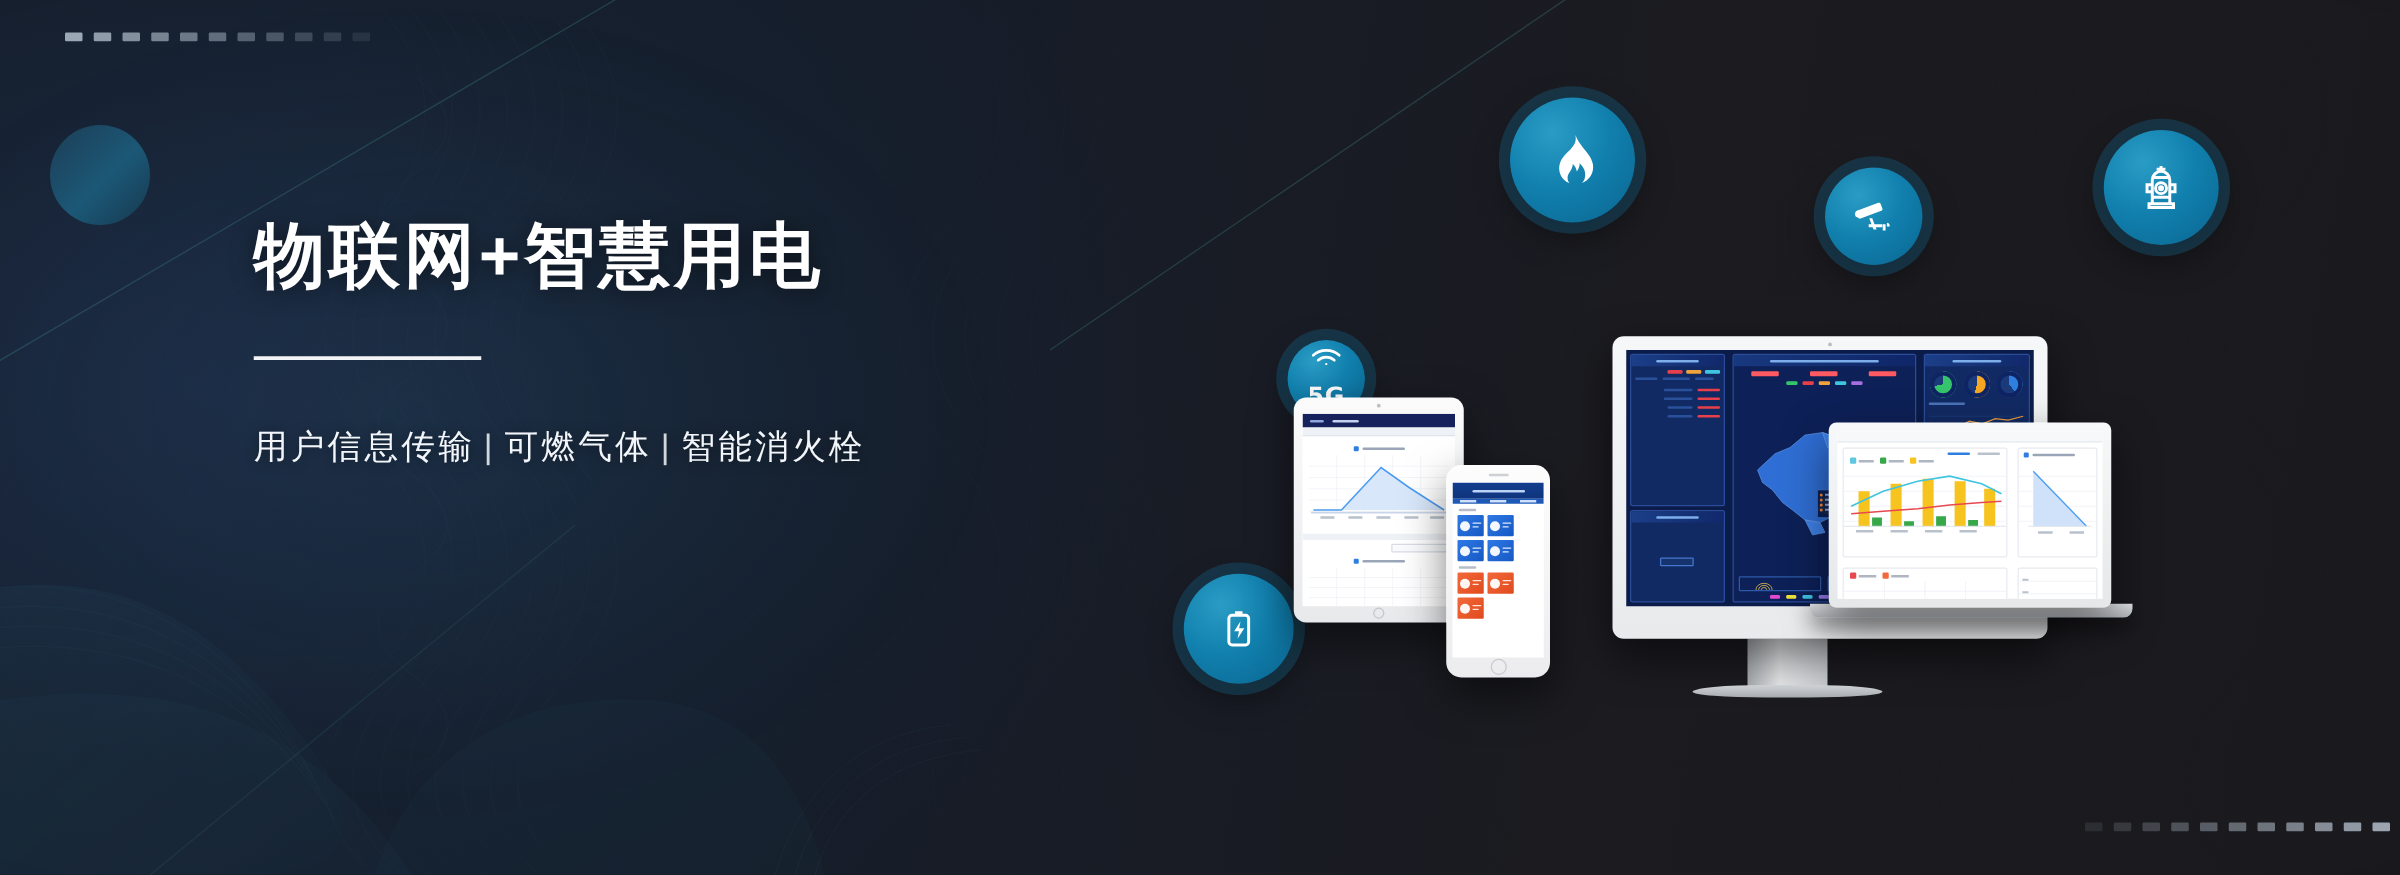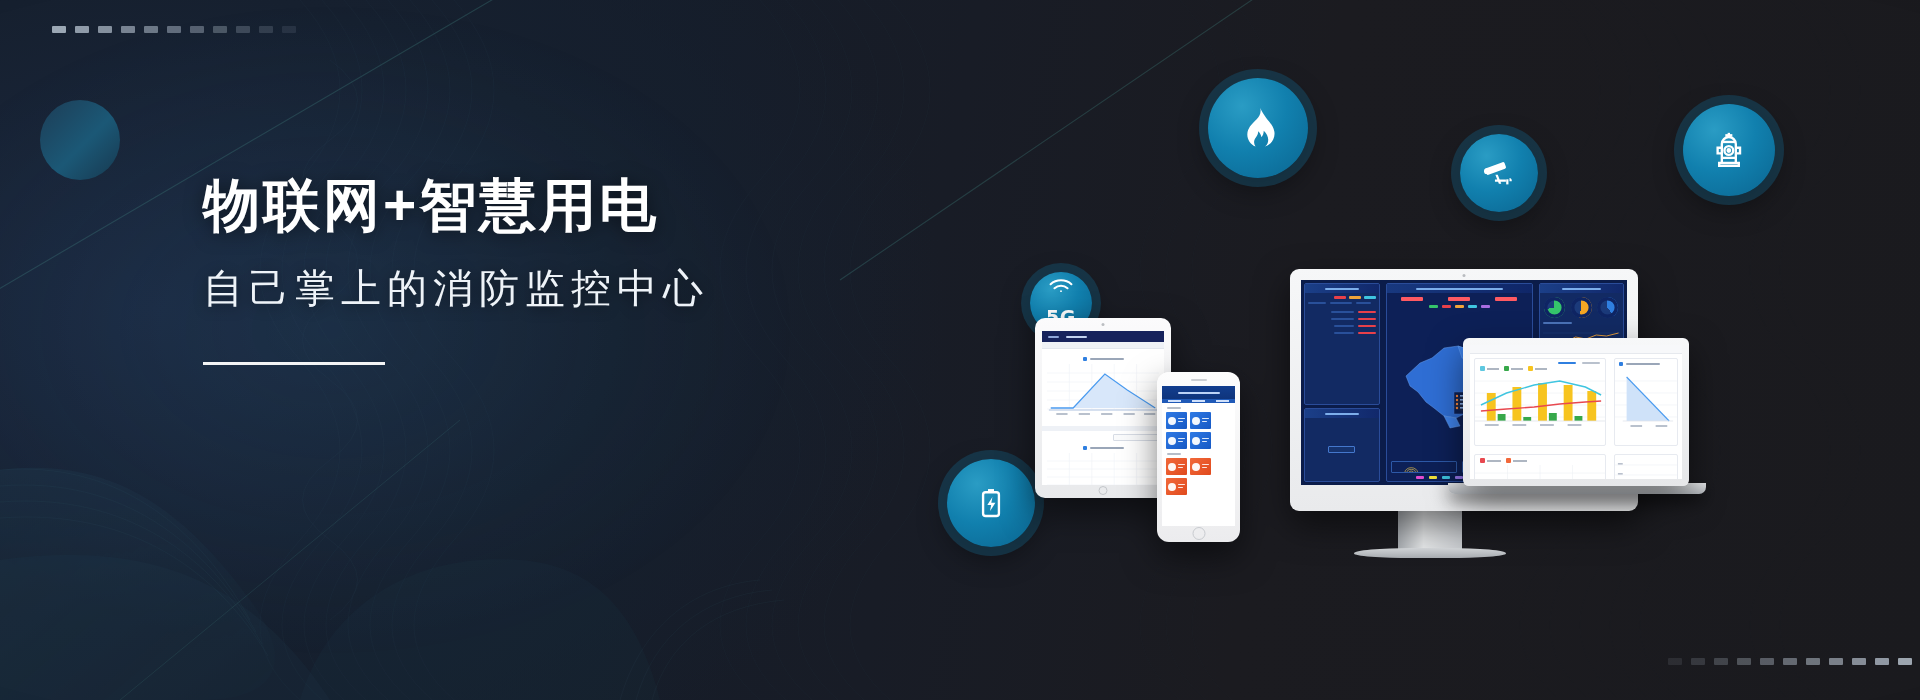--- a/index.html
+++ b/index.html
@@ -240,23 +240,23 @@
       <i style="opacity: 0.41;"></i>
       <i style="opacity: 0.47;"></i>
       <i style="opacity: 0.53;"></i>
       <i style="opacity: 0.6;"></i>
       <i style="opacity: 0.66;"></i>
       <i style="opacity: 0.72;"></i>
     </div>
 
   <div class="copy">
     <div class="h1">物联网+智慧用电</div>
-    <div class="h2">自己掌上的消防监控中心</div>
     <div class="rule"></div>
     <div class="feat">
+      <div id="feat-1"><span>用户信息传输</span><span class="sep">|</span><span>可燃气体</span><span class="sep">|</span><span>智能消火栓</span></div>
     </div>
   </div>
 
   <div class="badge" style="left:1208px;top:78px;width:100px;height:100px;">
     <svg width="46" height="46" viewBox="0 0 24 24" fill="#fff">
       <path d="M13.2 1.6c.6 2.6-.5 4.3-1.9 5.8-1.5 1.6-3.4 3-4.4 5.5-1.4 3.5.4 7.4 3.8 8.8-.9-1.4-1.1-3 .1-4.6.9-1.2 1.3-2.2 1.3-3.4.9.8 1.5 1.9 1.7 3.1.8-1 1.2-2.1 1.2-3.4 1.9 1.9 2.9 4.1 2 6.6-.4 1-1 1.4-1.4 1.7 3.4-1 5.6-4.4 4.9-8-.6-3-2.7-5-4.3-7.1-1-1.3-2.2-2.9-3-5z"></path>
     </svg>
   </div>
 
   <div class="badge" style="left:1460px;top:134px;width:78px;height:78px;">

